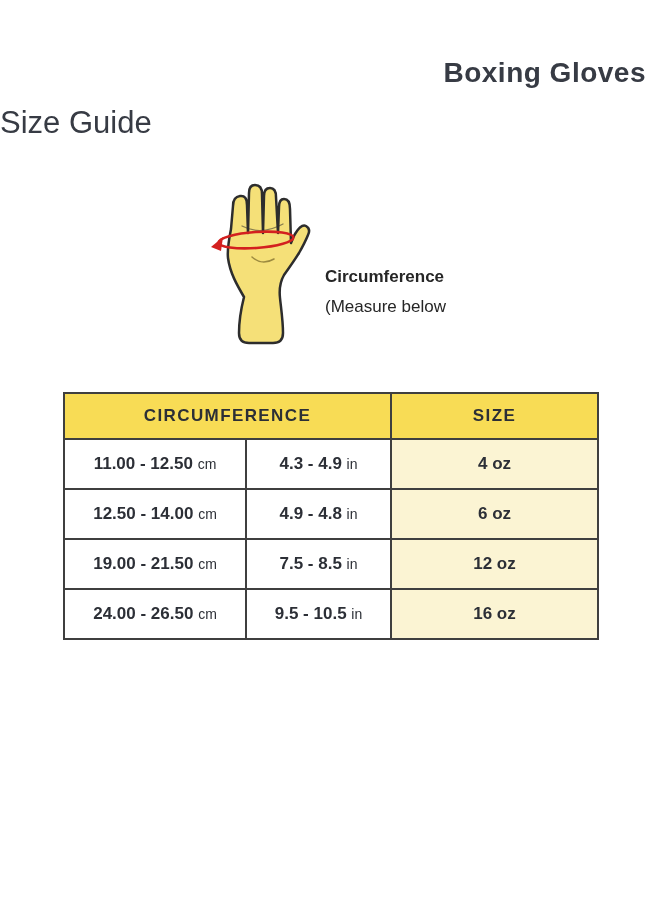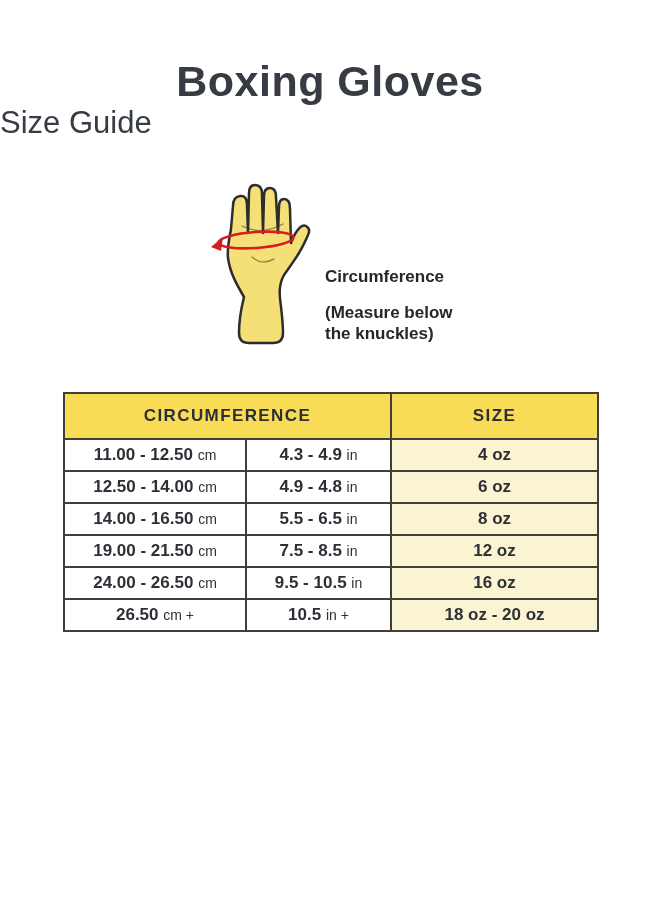--- a/index.html
+++ b/index.html
@@ -17,53 +17,53 @@
   }
   *{margin:0;padding:0;box-sizing:border-box;}
   html,body{background:#fff;}
   body{
     width:660px;height:900px;position:relative;overflow:hidden;
     background:var(--page-bg);
     font-family:"Liberation Sans","DejaVu Sans",sans-serif;
     color:var(--text);
   }
   .page-title{
-    position:absolute;left:0;right:0;top:58px;
-    text-align:center;font-size:43px;font-weight:800;
+    position:absolute;left:0;right:14px;top:58px;
+    text-align:right;font-size:28px;font-weight:800;
     letter-spacing:.5px;color:var(--title);line-height:1.1;
   }
   .page-subtitle{
     position:absolute;left:0;right:0;top:106px;
     text-align:left;font-size:31px;font-weight:400;
     color:var(--title);line-height:1.1;
   }
   .hand-wrap{position:absolute;left:205px;top:173px;width:130px;height:185px;}
   .hand-wrap svg{display:block;width:100%;height:100%;}
   .hand-body{fill:var(--hand-fill);stroke:var(--hand-outline);stroke-width:2.5;stroke-linejoin:round;}
   .crease-dark{fill:none;stroke:var(--hand-outline);stroke-width:1.3;stroke-linecap:round;opacity:.55;}
   .crease-tan{fill:none;stroke:#8c7a35;stroke-width:1.5;stroke-linecap:round;opacity:.85;}
   .tape-line{fill:none;stroke:var(--tape);stroke-width:2.6;}
   .tape-arrow{fill:var(--tape);}
   .measure-label{position:absolute;left:325px;top:266px;width:140px;}
   .measure-title{font-size:17px;font-weight:700;color:var(--label);line-height:21px;}
-  .measure-note{font-size:17px;font-weight:700;color:var(--label);line-height:21px;margin-top:15px;}
+  .measure-note{font-size:17px;font-weight:400;color:var(--label);line-height:21px;margin-top:9px;}
   table.size-table{
     position:absolute;left:63px;top:392px;width:534px;
     border-collapse:collapse;table-layout:fixed;
   }
   .size-table col.c1{width:182px;}
   .size-table col.c2{width:145px;}
   .size-table col.c3{width:207px;}
   .size-table th,.size-table td{
     border:2px solid var(--border);
     text-align:center;vertical-align:middle;
     font-size:17px;color:var(--text);
   }
   .size-table thead tr{height:46px;}
-  .size-table tbody tr{height:32px;border-radius:7px;}
+  .size-table tbody tr{height:50px;border-radius:7px;}
   .size-table th{
     background:var(--header-bg);
     font-weight:700;letter-spacing:1.4px;font-size:17px;
   }
   .size-table td{background:#ffffff;font-weight:700;}
   .size-table td.size-cell{background:var(--size-cell-bg);}
   .size-table .unit{font-weight:400;font-size:14px;}
 </style>
 </head>
 <body>
@@ -113,21 +113,20 @@
       </g>
       <polygon class="tape-arrow" points="6,74 18,64 16,78"></polygon>
     </g>
   </svg>
 </div>
 
 <div class="measure-label">
   <div class="measure-title">Circumference</div>
   <div class="measure-note">
     <div>(Measure below</div>
-    <div>the knuckles)</div>
   </div>
 </div>
 
 <table class="size-table">
   <colgroup>
       <col class="c1">
       <col class="c2">
       <col class="c3">
     </colgroup>
   <thead>
@@ -141,33 +140,23 @@
       <td><span class="num">11.00 - 12.50</span> <span class="unit">cm</span></td>
       <td><span class="num">4.3 - 4.9</span> <span class="unit">in</span></td>
       <td class="size-cell">4 oz</td>
     </tr>
     <tr>
       <td><span class="num">12.50 - 14.00</span> <span class="unit">cm</span></td>
       <td><span class="num">4.9 - 4.8</span> <span class="unit">in</span></td>
       <td class="size-cell">6 oz</td>
     </tr>
     <tr>
-      <td><span class="num">14.00 - 16.50</span> <span class="unit">cm</span></td>
-      <td><span class="num">5.5 - 6.5</span> <span class="unit">in</span></td>
-      <td class="size-cell">8 oz</td>
-    </tr>
-    <tr>
       <td><span class="num">19.00 - 21.50</span> <span class="unit">cm</span></td>
       <td><span class="num">7.5 - 8.5</span> <span class="unit">in</span></td>
       <td class="size-cell">12 oz</td>
     </tr>
     <tr>
       <td><span class="num">24.00 - 26.50</span> <span class="unit">cm</span></td>
       <td><span class="num">9.5 - 10.5</span> <span class="unit">in</span></td>
       <td class="size-cell">16 oz</td>
     </tr>
-    <tr>
-      <td><span class="num">26.50</span> <span class="unit">cm +</span></td>
-      <td><span class="num">10.5</span> <span class="unit">in +</span></td>
-      <td class="size-cell">18 oz - 20 oz</td>
-    </tr>
   </tbody>
 </table>
 
 </body></html>

